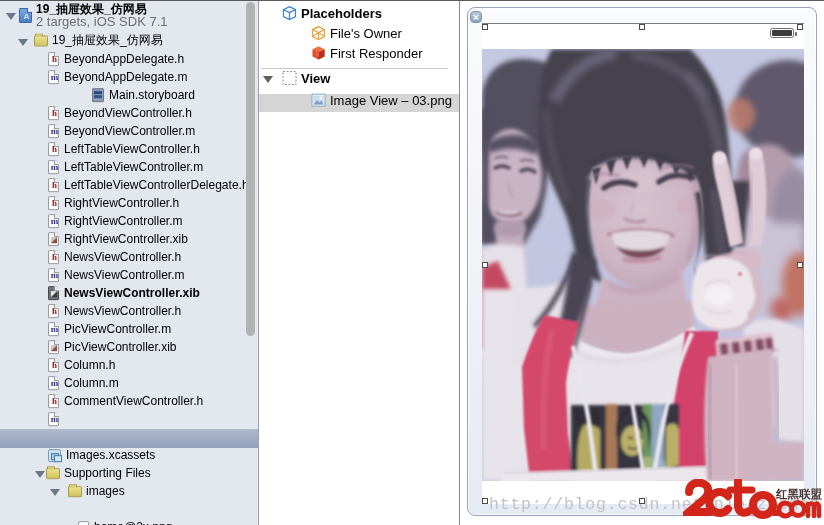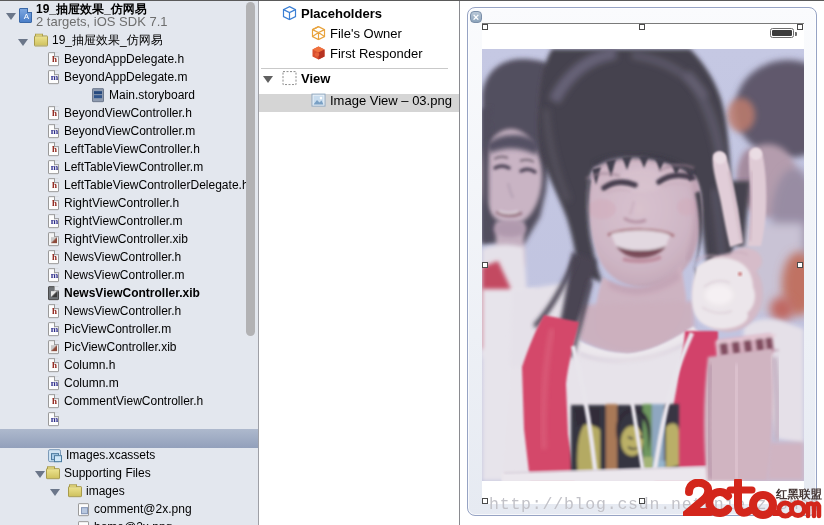--- a/index.html
+++ b/index.html
@@ -262,26 +262,20 @@
       <div class="rowin" style="left:46px;">
         <span class="fold"></span>
         <span class="fname">Supporting Files</span>
       </div>
     </div>
   <div class="row" style="top:482px;">
       <div class="tri" style="left:50px; top:6px;"></div>
       <div class="rowin" style="left:68px;">
         <span class="fold"></span>
         <span class="fname">images</span>
-      </div>
-    </div>
-  <div class="row" style="top:500px;">
-      <div class="rowin" style="left:78px;">
-        <span class="png"></span>
-        <span class="fname">comment@2x.png</span>
       </div>
     </div>
   <div class="row" style="top:518px;">
       <div class="rowin" style="left:78px;">
         <span class="png"></span>
         <span class="fname">home@2x.png</span>
       </div>
     </div>
 </div>
 

